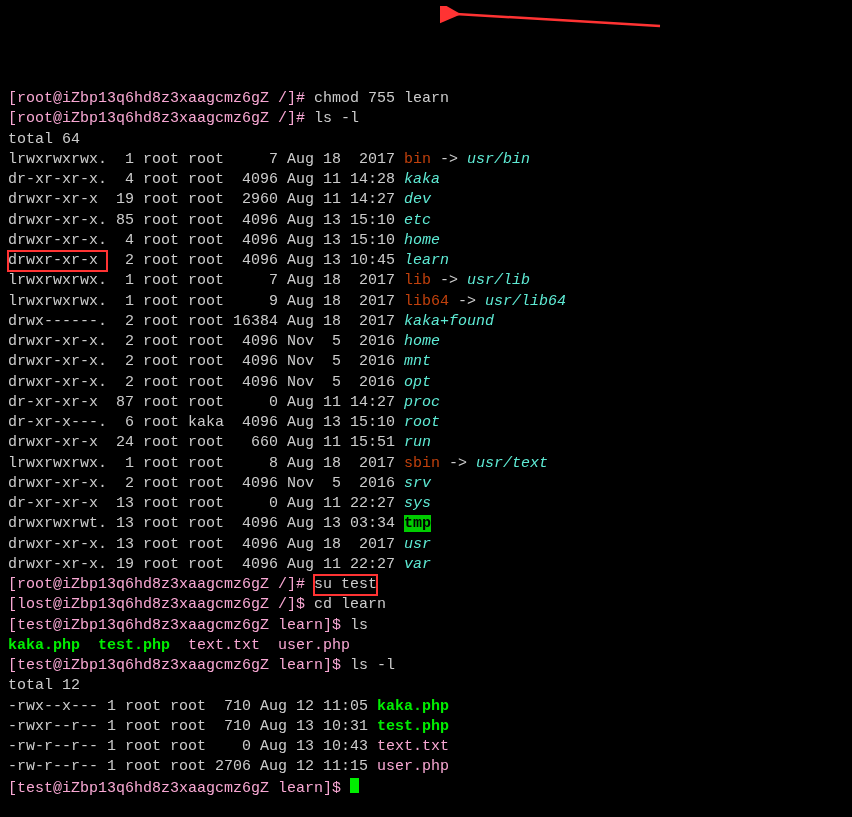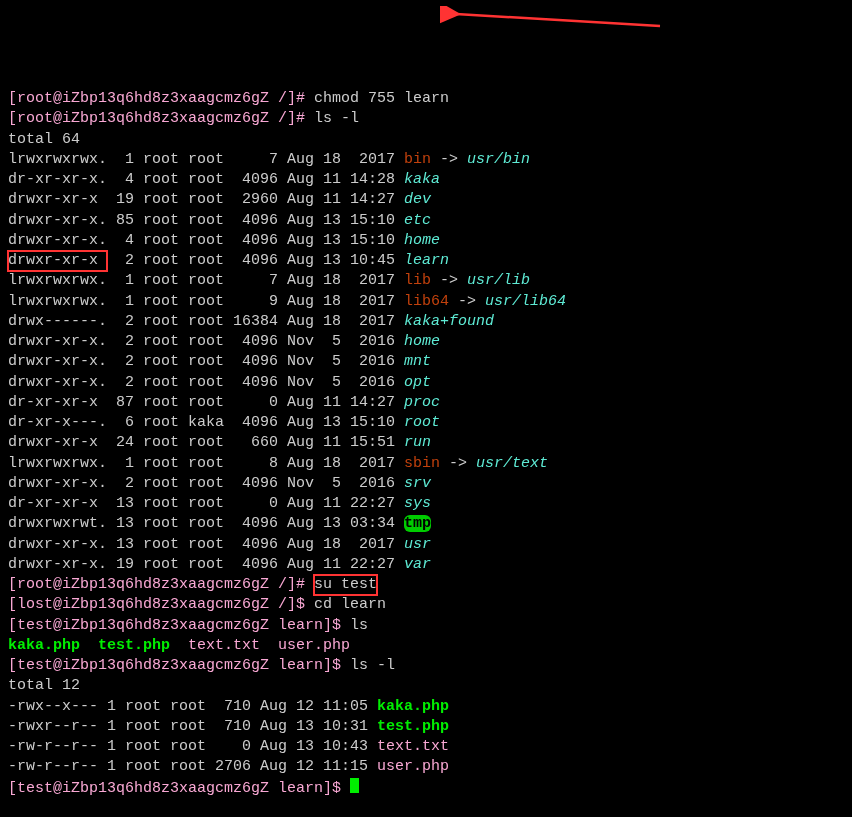--- a/index.html
+++ b/index.html
@@ -12,21 +12,21 @@
     line-height: 1.35;
     width: 852px;
     box-sizing: border-box;
     position: relative;
     white-space: pre;
   }
   .white { color: #f9a8d4; }
   .cyan { color: #c2410c; }
   .blue { color: #5eead4; font-style: italic; }
   .green { color: #00ee00; font-weight: bold; text-align: center; }
-  .tmphl { color: #000; background: #00cc00; font-weight: bold; border-radius: 6px; }
+  .tmphl { color: #000; background: #00cc00; font-weight: bold; }
   .box-red {
     outline: 2px solid #f33;
     outline-offset: -1px;
     display: inline-block;
   }
   .cursor {
     background: #00ee00;
     display: inline-block;
     width: 0.6em;
     height: 1.05em;

